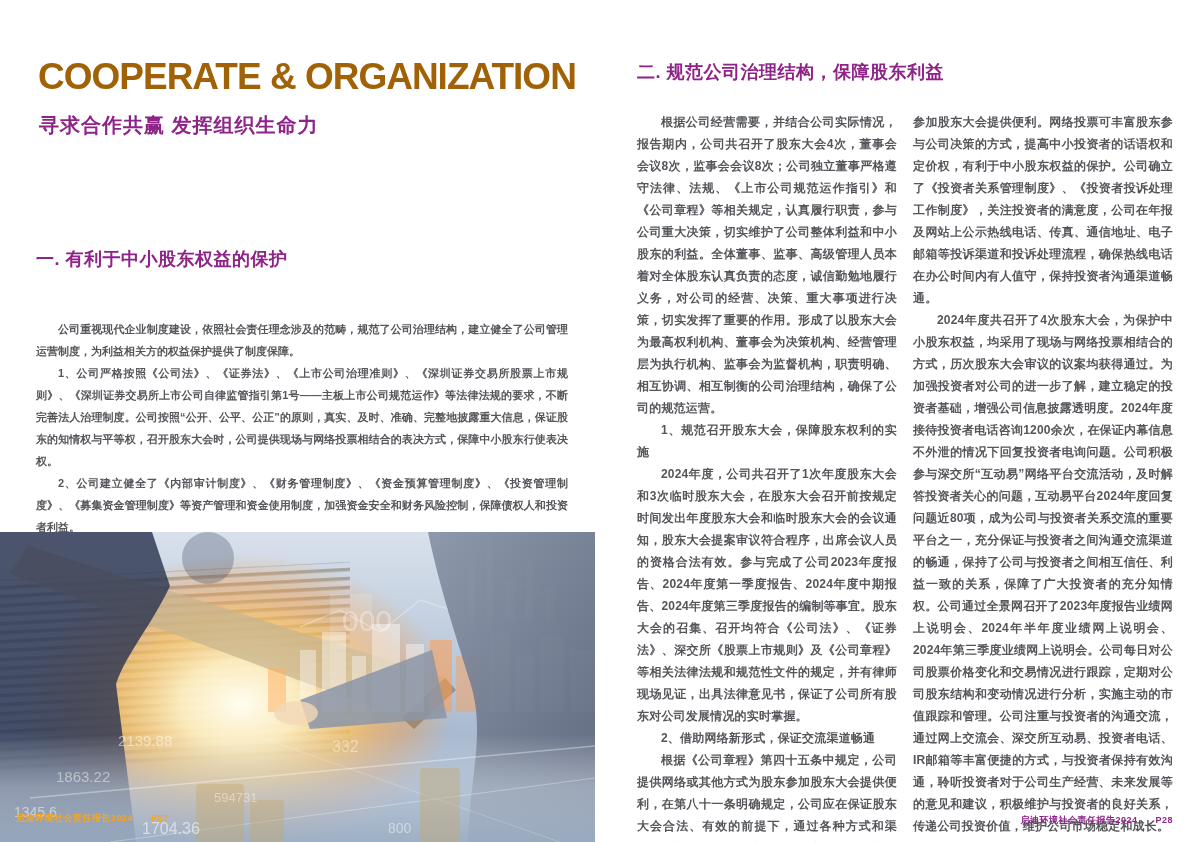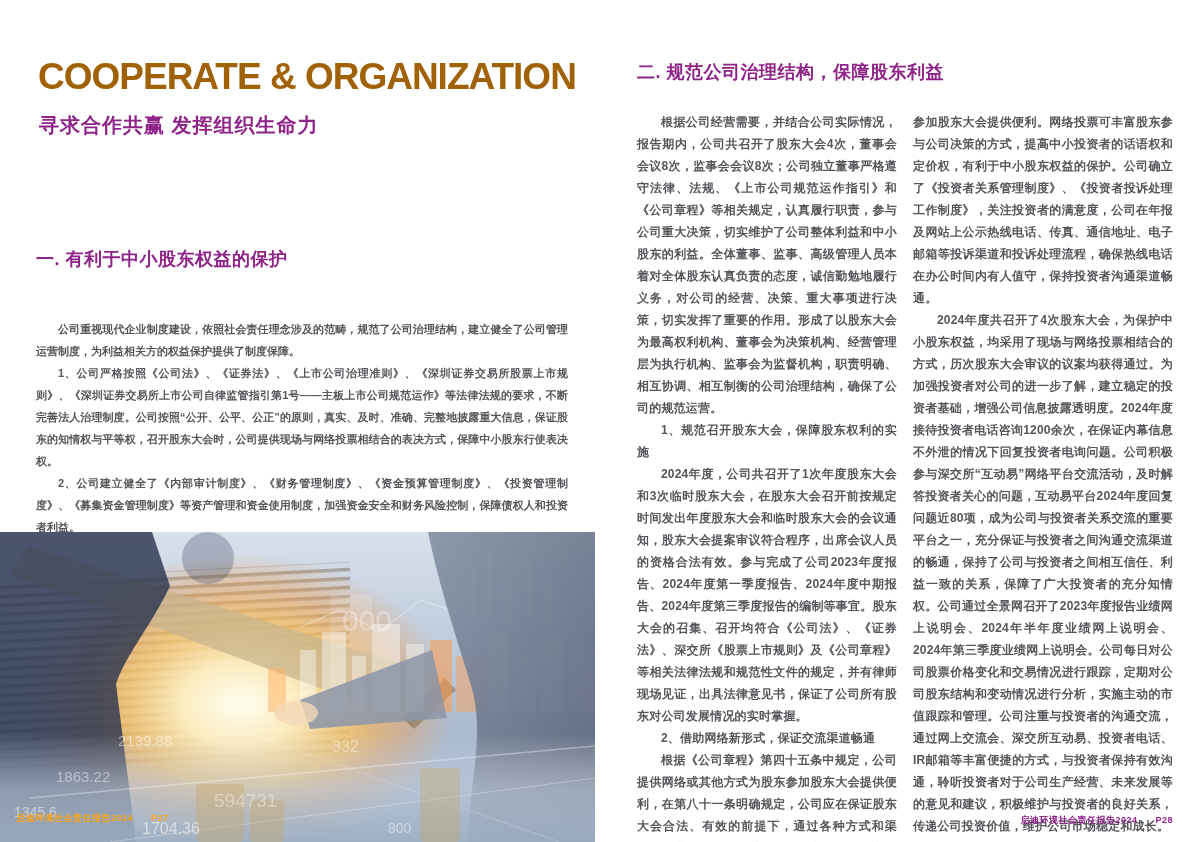--- a/index.html
+++ b/index.html
@@ -168,21 +168,21 @@
         <rect x="196" y="252" width="48" height="58" rx="4"></rect>
         <rect x="420" y="236" width="40" height="74" rx="4"></rect>
         <rect x="250" y="268" width="34" height="42" rx="3"></rect>
       </g>
     </svg>
 
     <span class="wm" style="left:118px; top:200px; font-size:15px; opacity:.5;">2139.88</span>
     <span class="wm" style="left:56px; top:236px; font-size:15px; opacity:.45;">1863.22</span>
     <span class="wm" style="left:14px; top:272px; font-size:14px; opacity:.5;">1345.6</span>
     <span class="wm" style="left:142px; top:288px; font-size:16px; opacity:.55;">1704.36</span>
-    <span class="wm" style="left:214px; top:258px; font-size:19px; opacity:.4;">594731</span>
+    <span class="wm" style="left:214px; top:258px; font-size:13px; opacity:.4;">594731</span>
     <span class="wm" style="left:342px; top:72px; font-size:30px; opacity:.32;">000</span>
     <span class="wm" style="left:332px; top:206px; font-size:16px; opacity:.4;">332</span>
     <span class="wm" style="left:388px; top:288px; font-size:14px; opacity:.45;">800</span>
 
     <div class="footer-left">
       <span>启迪环境社会责任报告2024</span><span class="pageno">P27</span>
     </div>
   </div>
 
   <div class="sec-heading sec2">二. 规范公司治理结构，保障股东利益</div>

